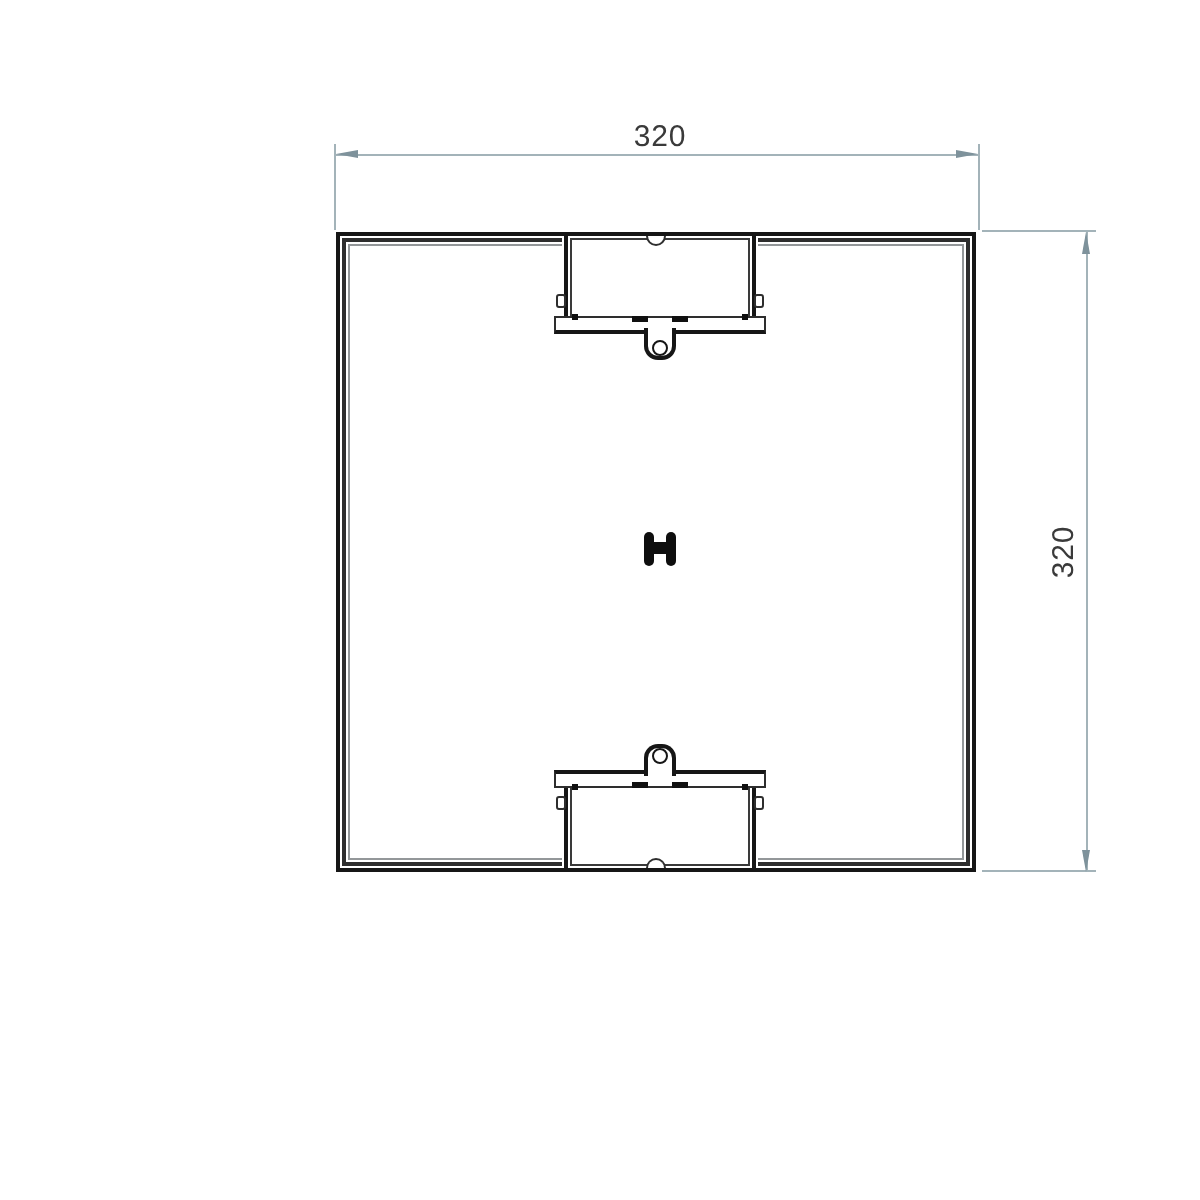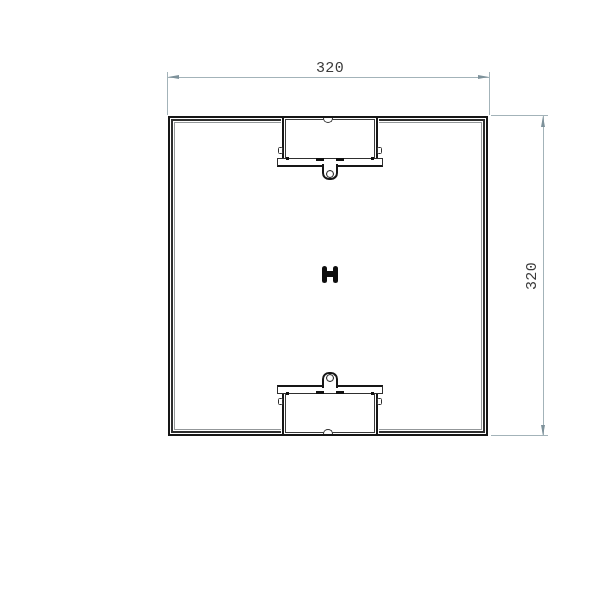--- a/index.html
+++ b/index.html
@@ -8,21 +8,21 @@
     --ink-thin:#3a3a3a;
     --ink-light:#939799;
     --dim-line:#a3b3b9;
     --dim-arrow:#7e929b;
     --dim-text:#3a3a3a;
     --paper:#ffffff;
   }
   html,body{margin:0;padding:0;background:var(--paper);}
   .stage{
     position:relative;width:600px;height:600px;background:var(--paper);
-    overflow:hidden;font-family:Liberation Mono, monospace;
+    overflow:hidden;font-family:Liberation Sans, sans-serif;
   }
   .abs{position:absolute;box-sizing:border-box;}
   
   .wall-outer{border:2px solid var(--ink-dark);}
   .wall-mid{border:2px solid var(--ink-mid);}
   .wall-thin{border:1px solid var(--ink-light);}
   .knockout{background:var(--paper);}
   
   .recess-body{border:2px solid var(--ink-dark);}
   .recess-inner{border:1px solid var(--ink-thin);}

